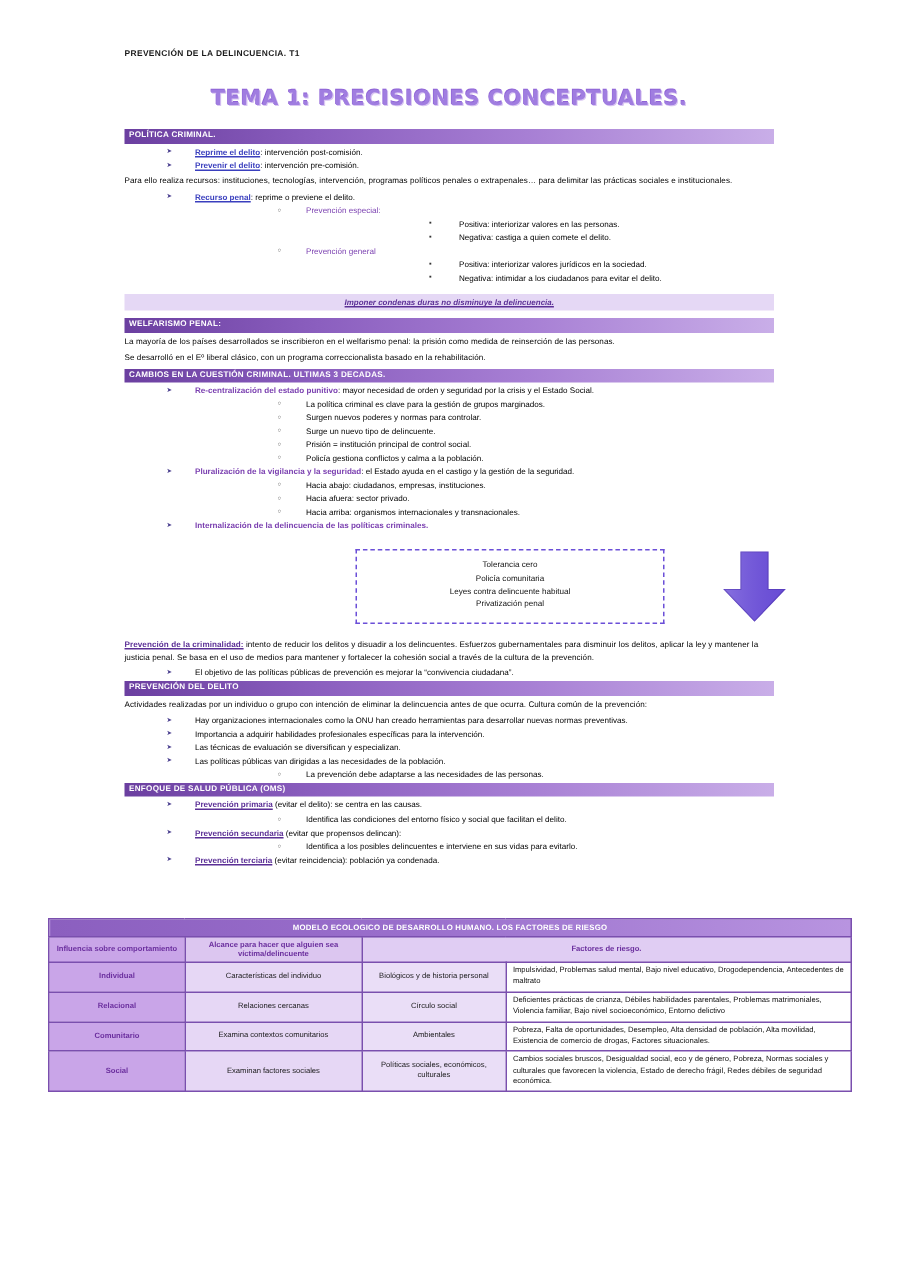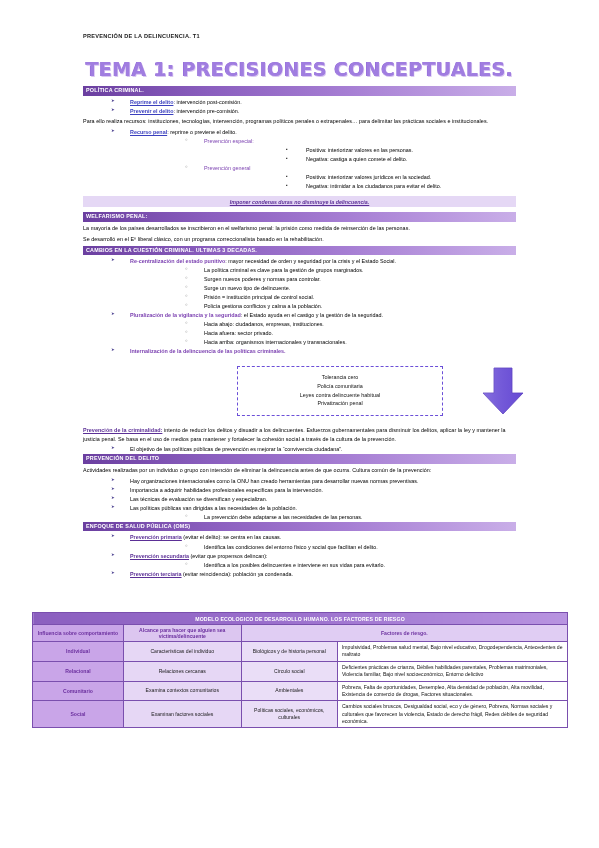--- a/index.html
+++ b/index.html
@@ -20,21 +20,21 @@
     font-size: 5.6px;
     letter-spacing: 0.25px;
     color: #1a1a1a;
     font-weight: 600;
   }
 
   .title {
     position: absolute;
     left: 0; right: 0; top: 58px;
     text-align: center;
-    font-size: 19px;
+    font-size: 14px;
     font-weight: bold;
     letter-spacing: 0.3px;
     color: #a07de0;
     text-shadow: 0.7px 0.7px 0 #d9c6f2, -0.4px -0.4px 0 #8f63d6;
     font-family: "DejaVu Sans", sans-serif;
   }
 
   .content { position: absolute; left: 83px; top: 86px; width: 433px; }
 
   

